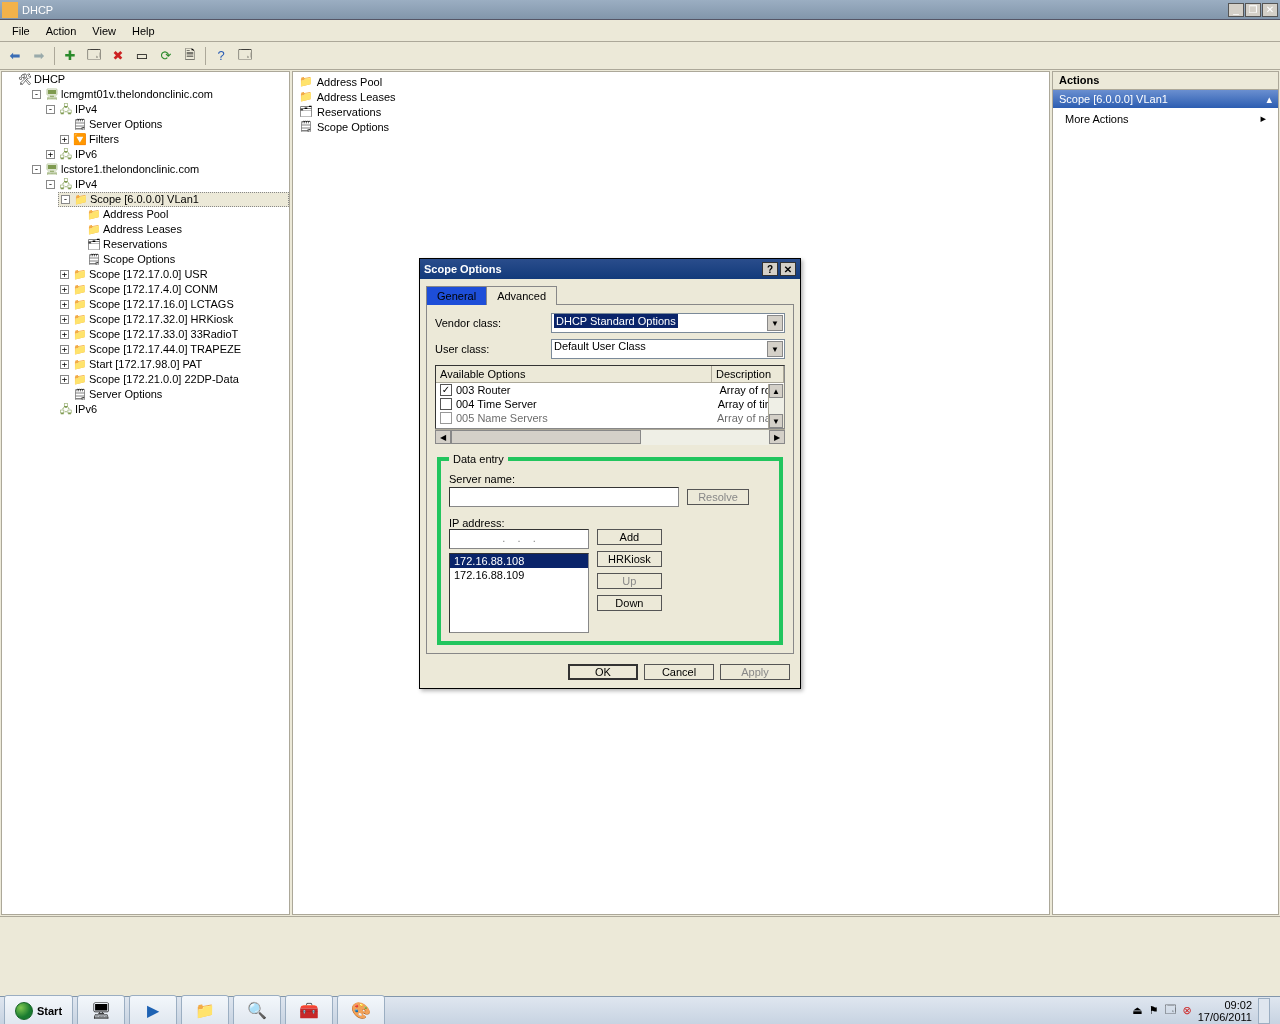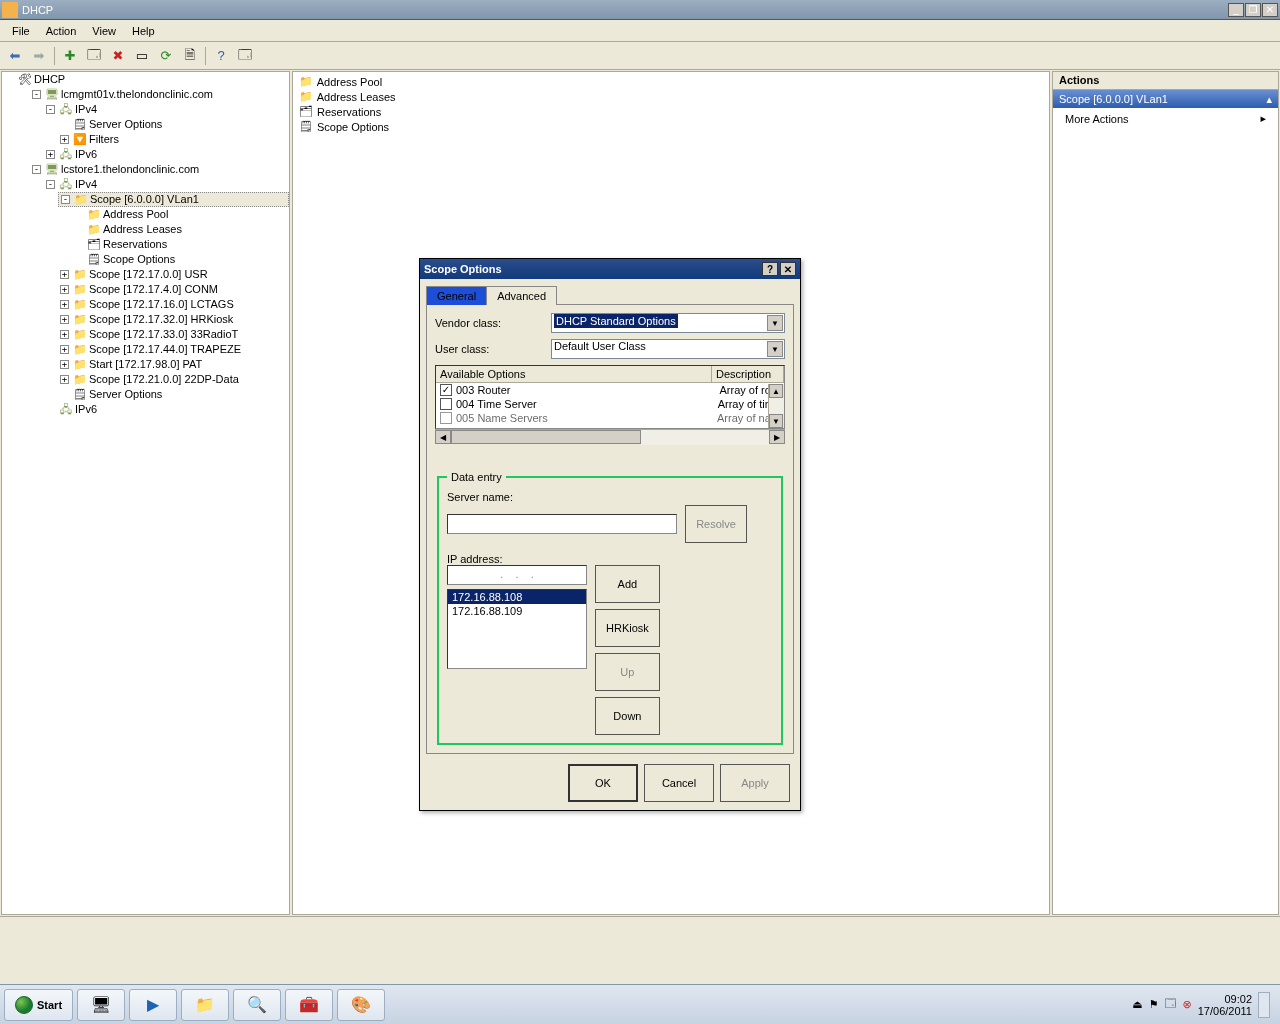--- a/index.html
+++ b/index.html
@@ -62,33 +62,33 @@
 .opt-row{display:flex;padding:1px 4px;font-size:11px}
 .opt-row .cb{width:12px;height:12px;border:1px solid #555;margin-right:4px;display:inline-flex;align-items:center;justify-content:center;font-size:10px;line-height:1}
 .opt-row .name{flex:1}
 .scroll-x{height:16px;background:#ece9d8;border-top:1px solid #aca899;display:flex}
 .scroll-x .sbtn{width:16px;height:14px;background:#d4d0c8;border:1px solid #888;font-size:8px;display:flex;align-items:center;justify-content:center}
 .scroll-x .track{flex:1;background:#efefe6}
 .scroll-x .thumb{width:190px;height:14px;background:#d4d0c8;border:1px solid #888}
 .scroll-y{position:absolute;right:0;top:18px;bottom:0;width:16px;background:#ece9d8;border-left:1px solid #aca899;display:flex;flex-direction:column}
 .scroll-y .sbtn{height:14px;width:14px;background:#d4d0c8;border:1px solid #888;font-size:8px;display:flex;align-items:center;justify-content:center}
 .scroll-y .track{flex:1;background:#efefe6}
-fieldset{border:2px solid #22c55e;margin-top:26px;padding:8px}
+fieldset{border:4px solid #22c55e;margin-top:8px;padding:8px}
 legend{font-size:11px;padding:0 4px}
 .txt{height:20px;border:1px inset #888;background:#fff;padding:2px}
-.btn{height:38px;min-width:62px;background:#ece9d8;border:1px solid #555;padding:0 10px;font-size:11px;display:inline-flex;align-items:center;justify-content:center;cursor:default}
+.btn{height:16px;min-width:62px;background:#ece9d8;border:1px solid #555;padding:0 10px;font-size:11px;display:inline-flex;align-items:center;justify-content:center;cursor:default}
 .btn.disabled{color:#888}
 .iplist{border:1px inset #888;background:#fff;width:140px;height:80px;margin-top:4px}
 .iplist .ipitem{padding:1px 4px}
 .iplist .ipitem.sel{background:#0a246a;color:#fff}
 .dlg-buttons{display:flex;justify-content:flex-end;gap:6px;padding:10px 4px 0 4px}
 
 .statusbar{height:16px;background:#ece9d8;border-top:1px solid #aca899}
 
-.taskbar{position:absolute;left:0;right:0;bottom:0;height:40px;background:linear-gradient(#dfe6ef,#c7d3e2);border-top:1px solid #8296ab;display:flex;align-items:center;padding:0 4px}
+.taskbar{position:absolute;left:0;right:0;bottom:0;height:28px;background:linear-gradient(#dfe6ef,#c7d3e2);border-top:1px solid #8296ab;display:flex;align-items:center;padding:0 4px}
 .start{height:32px;display:flex;align-items:center;gap:4px;padding:0 10px;background:linear-gradient(#f3f7fb,#dfe6ef);border:1px solid #9baec2;border-radius:3px;font-weight:bold}
 .start .orb{width:18px;height:18px;border-radius:50%;background:radial-gradient(circle at 30% 30%,#7ec850,#197b30 60%);border:1px solid #156225}
 .tbitem{width:48px;height:32px;margin-left:4px;background:linear-gradient(#f3f7fb,#dfe6ef);border:1px solid #9baec2;border-radius:3px;display:flex;align-items:center;justify-content:center;font-size:16px}
 .tray{margin-left:auto;display:flex;align-items:center;gap:6px;padding:0 6px}
 .tray .clock{text-align:right;font-size:11px;line-height:12px}
 </style>
 </head>
 <body>
 
 <div class="titlebar">

